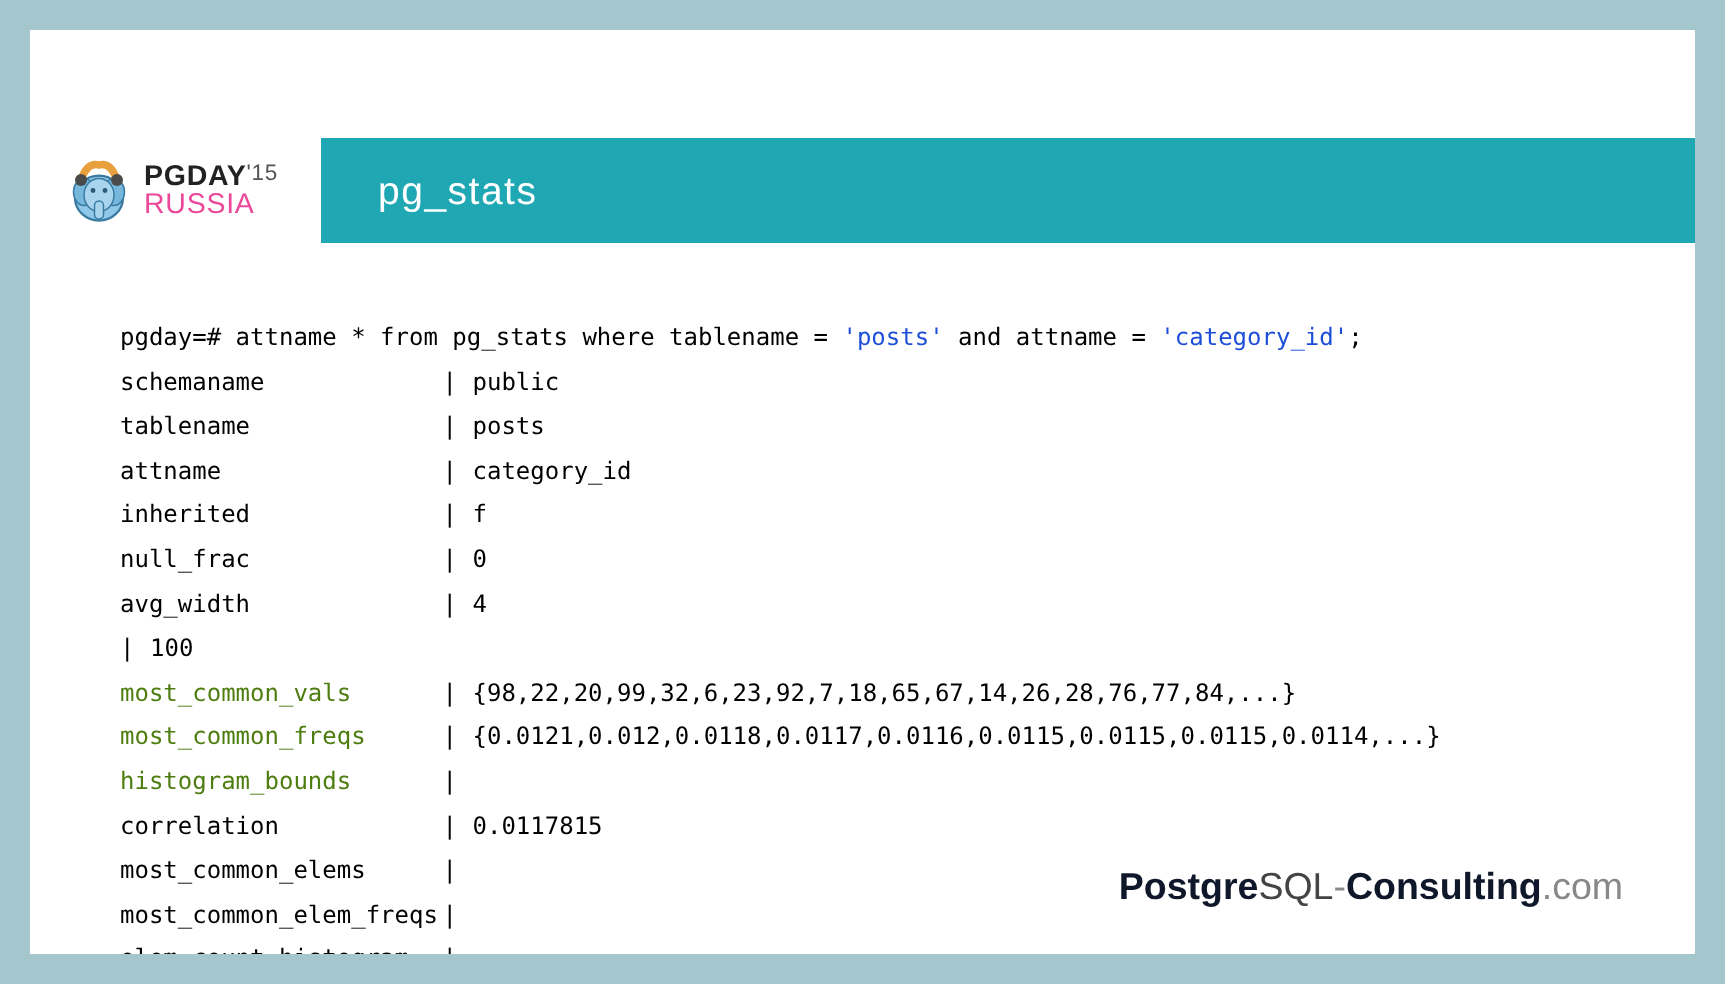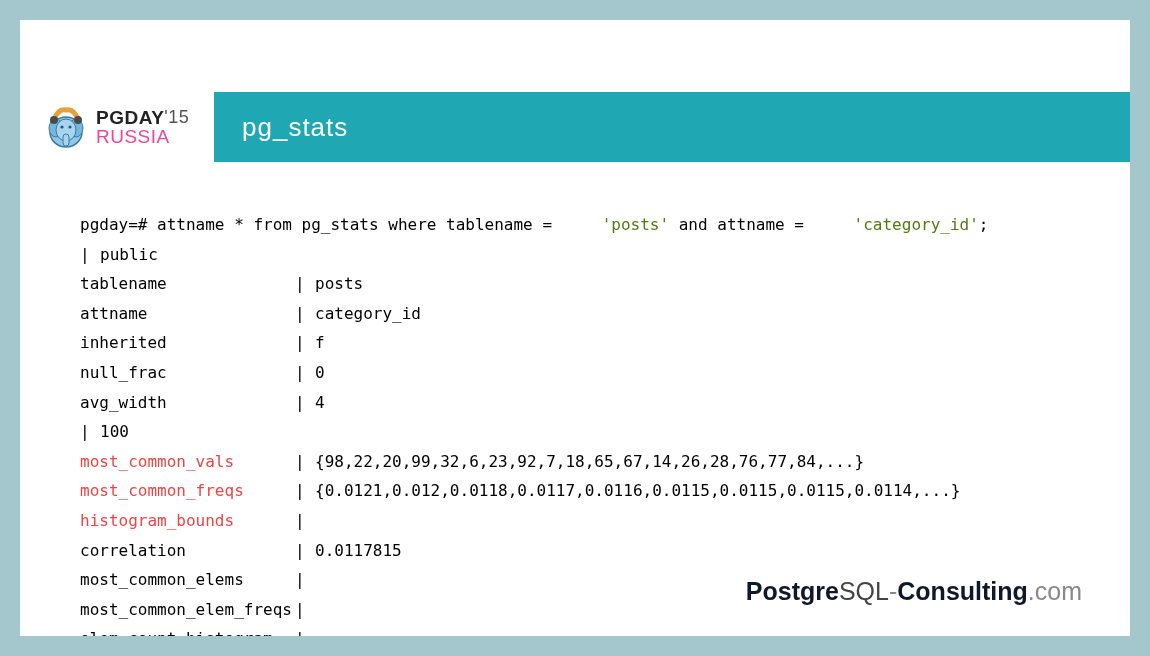--- a/index.html
+++ b/index.html
@@ -33,21 +33,21 @@
     display: flex;
     align-items: center;
     padding-left: 24px;
     gap: 8px;
   }
   .title-bar {
     flex: 1;
     background: #1fa8b3;
     display: flex;
     align-items: center;
-    padding-left: 28px;
+    padding-left: 38px;
     color: #fff;
     font-family: "Segoe UI", Arial, sans-serif;
     font-size: 26px;
     font-weight: 300;
     letter-spacing: 1px;
   }
   .elephant {
     flex-shrink: 0;
   }
   .logo-text {
@@ -55,21 +55,21 @@
     line-height: 1;
   }
   .logo-text .line1 {
     font-size: 19px;
     font-weight: 600;
     color: #222;
     letter-spacing: 0.5px;
   }
   .logo-text .line1 .tick {
     font-weight: 400;
-    font-size: 18px;
+    font-size: 15px;
     color: #555;
     vertical-align: top;
   }
   .logo-text .line2 {
     font-size: 19px;
     font-weight: 500;
     color: #ec4899;
     letter-spacing: 0.5px;
   }
   .content {
@@ -77,22 +77,22 @@
     top: 190px;
     left: 60px;
     right: 40px;
     font-size: 16px;
     line-height: 1.85;
     color: #000;
     font-family: "Lucida Console", "DejaVu Sans Mono", Monaco, monospace;
     white-space: nowrap;
   }
   .query-line { }
-  .hl-blue { color: #4d7c0f; margin-left: 40px; }
-  .hl-red  { color: #ef4444; }
+  .hl-blue { color: #1d4ed8; }
+  .hl-red  { color: #4d7c0f; }
   .row { display: flex; }
   .row .k { display: inline-block; width: 215px; }
   .row .sep { display: inline-block; width: 20px; }
   .row .v { display: inline-block; }
   .footer {
     position: absolute;
     bottom: 30px;
     right: 48px;
     font-family: "Segoe UI", Arial, sans-serif;
     font-size: 25px;
@@ -133,20 +133,21 @@
       <span>pg_stats</span>
     </div>
   </div>
 
   <div class="content">
     <div class="query-line">
       <span>pgday=# </span><span>attname * from pg_stats where tablename = </span><span class="hl-blue">'posts'</span><span> and attname = </span><span class="hl-blue">'category_id'</span><span>;</span>
     </div>
     <div id="rows-container">
         <div class="row">
+          <span class="k">schemaname</span>
           <span class="sep">|</span>
           <span class="v">public</span>
         </div>
         <div class="row">
           <span class="k">tablename</span>
           <span class="sep">|</span>
           <span class="v">posts</span>
         </div>
         <div class="row">
           <span class="k">attname</span>

